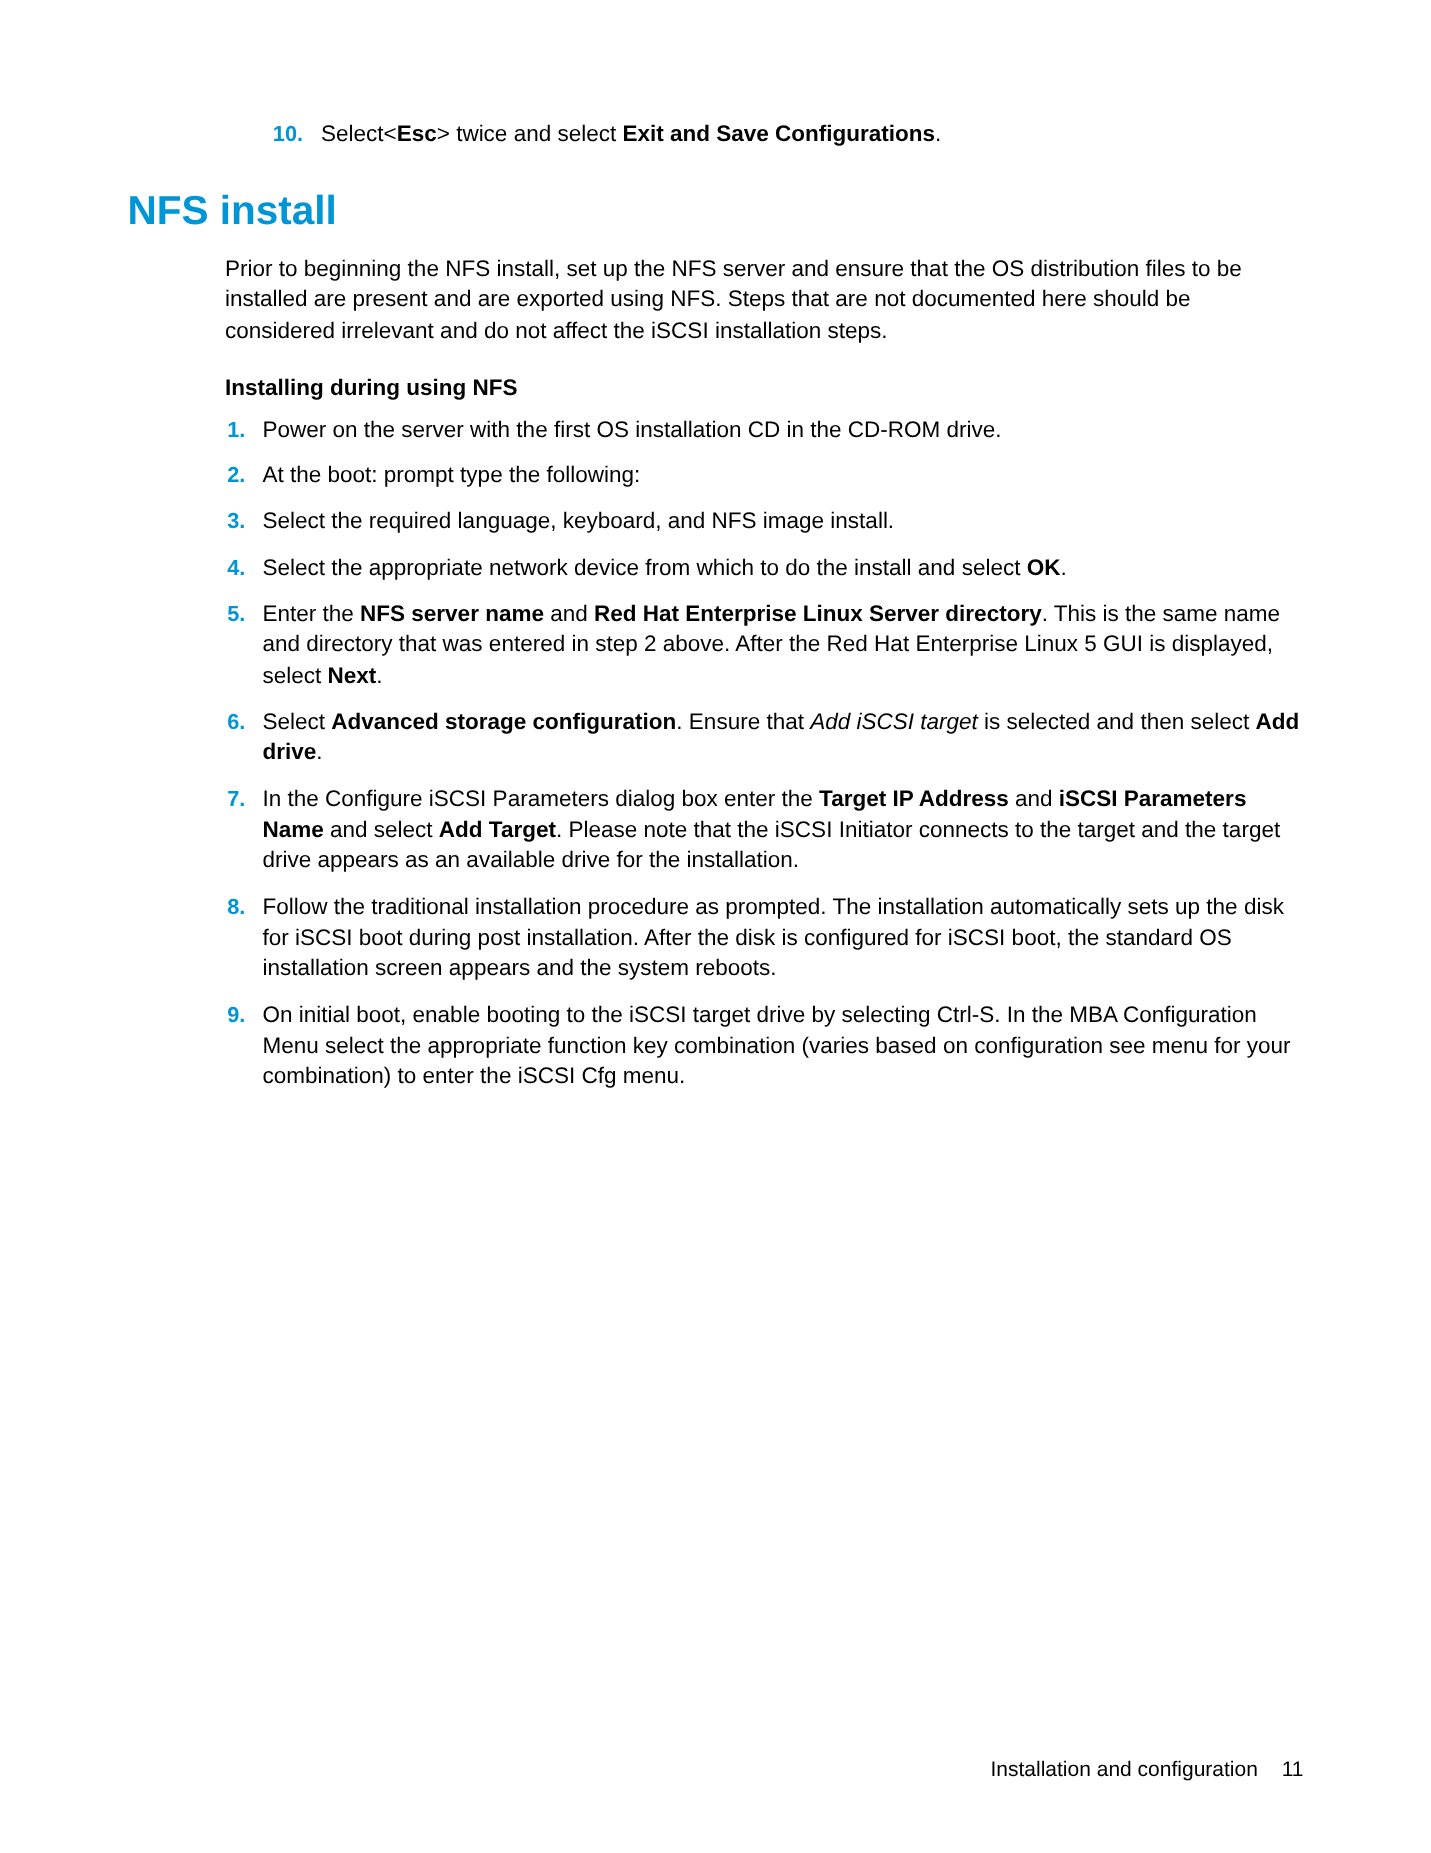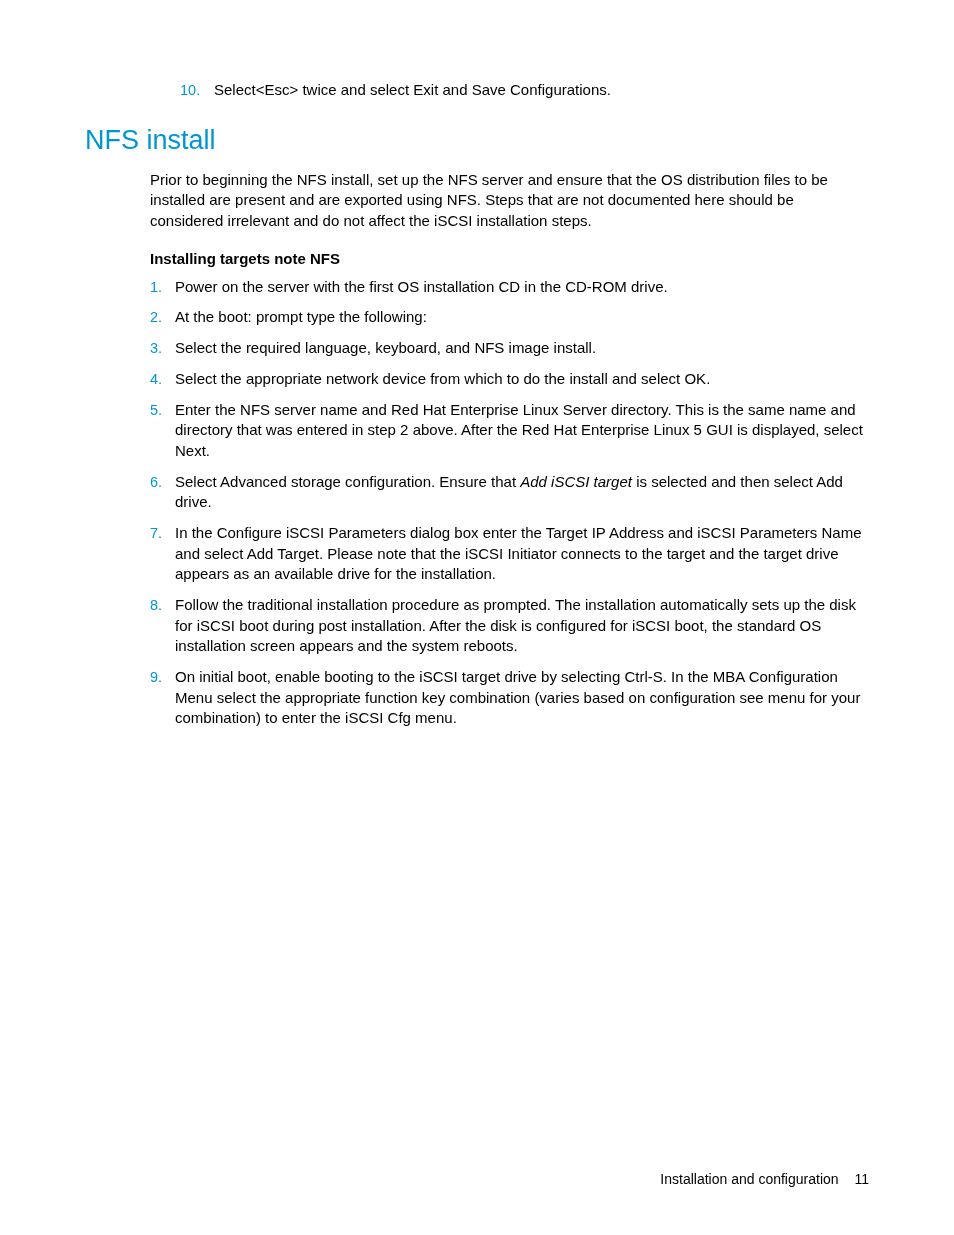--- a/index.html
+++ b/index.html
@@ -11,48 +11,48 @@
       font-size: 15px;
       color: #000;
       position: relative;
       padding: 80px 85px 60px 85px;
     }
     .content { width: 100%; }
     .top-list { margin-left: 95px; margin-bottom: 24px; }
     .list-row { display: flex; margin-bottom: 10px; line-height: 1.38; }
     .num {
       color: #0096d6;
-      font-weight: normal;
+      font-weight: bold;
       min-width: 30px;
-      text-align: left;
+      text-align: center;
       padding-right: 10px;
       font-size: 14.5px;
     }
     .num-wide {
       min-width: 34px;
     }
     .item-body { flex: 1; }
     h2 {
       color: #0096d6;
-      font-weight: normal;
+      font-weight: bold;
       font-size: 27px;
       margin-top: 14px;
       margin-bottom: 14px;
       font-family: Arial, Helvetica, sans-serif;
     }
     .intro { margin-left: 65px; margin-bottom: 18px; line-height: 1.38; }
     .subhead { margin-left: 65px; font-weight: bold; margin-bottom: 10px; }
     .main-list { margin-left: 65px; }
     .main-list .list-row .num { min-width: 25px; }
     .mono {
       font-family: "Courier New", Courier, monospace;
       font-size: 14.5px;
       white-space: nowrap;
     }
-    b { font-weight: normal; }
+    b { font-weight: bold; }
     i { font-style: italic; text-align: center; }
     .footer {
       position: absolute;
       bottom: 48px;
       right: 85px;
       font-size: 14px;
     }
     .footer .pg { margin-left: 12px; }
   </style>
 </head>
@@ -66,21 +66,21 @@
       <div class="item-body">
         <span>Select&lt;</span><b>Esc</b><span>&gt; twice and select </span><b>Exit and Save Configurations</b><span>.</span>
       </div>
     </div>
   </div>
 
   <h2>NFS install</h2>
 
   <p class="intro">Prior to beginning the NFS install, set up the NFS server and ensure that the OS distribution files to be installed are present and are exported using NFS. Steps that are not documented here should be considered irrelevant and do not affect the iSCSI installation steps.</p>
 
-  <p class="subhead">Installing targets note NFS</p>
+  <p class="subhead">Installing during using NFS</p>
 
   <div class="main-list">
 
     <div class="list-row">
       <div class="num">1.</div>
       <div class="item-body">Power on the server with the first OS installation CD in the CD-ROM drive.</div>
     </div>
 
     <div class="list-row">
       <div class="num">2.</div>

